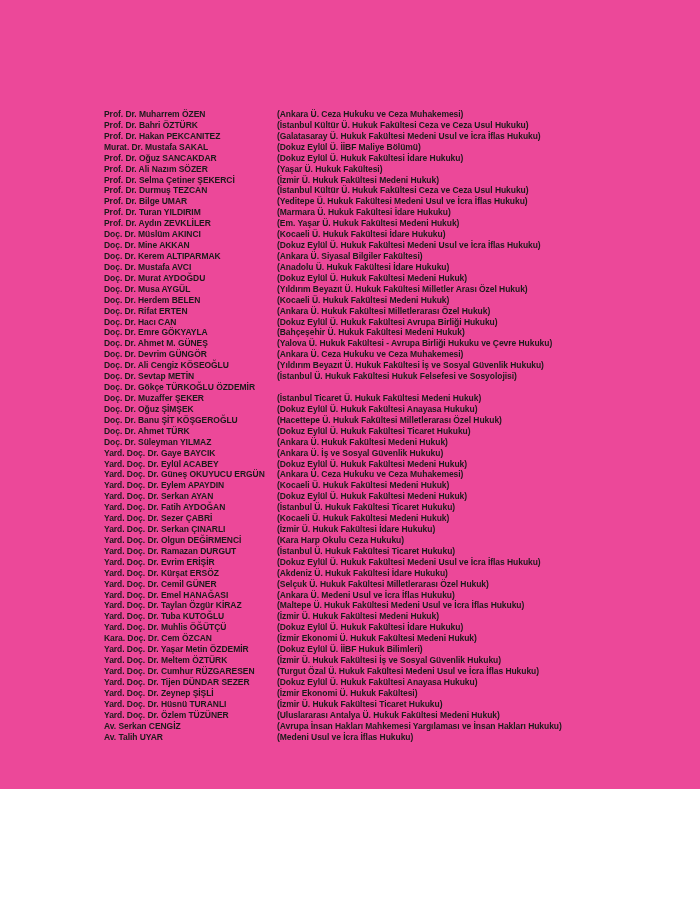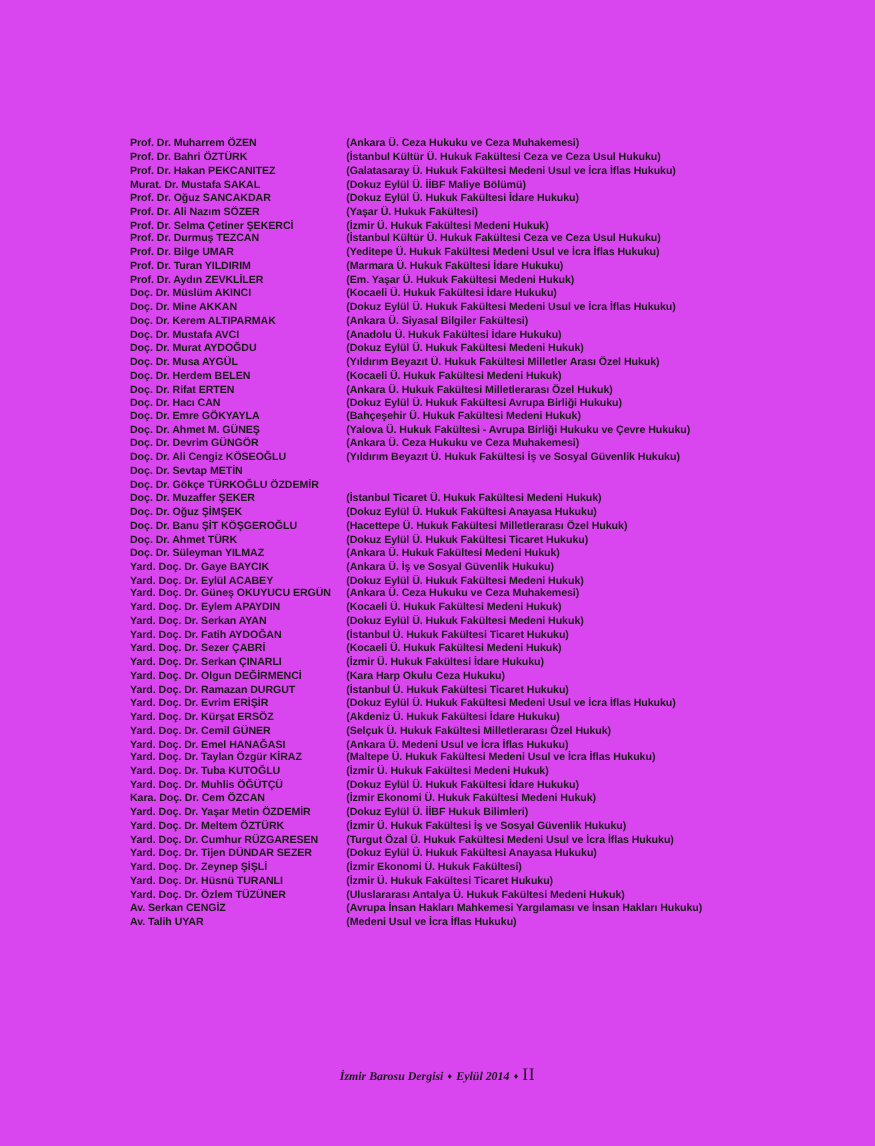--- a/index.html
+++ b/index.html
@@ -3,22 +3,22 @@
 <meta charset="utf-8">
 <style>
   html, body {
     margin: 0;
     padding: 0;
     background: #ffffff;
   }
   .page {
     position: relative;
     width: 700px;
-    height: 917px;
-    background: #d946ef;
+    height: 789px;
+    background: #ec4899;
     overflow: hidden;
     font-family: "Liberation Sans", sans-serif;
     color: #1a1a1a;
     text-decoration: underline;
   }
   .board-list {
     position: absolute;
     left: 104px;
     top: 109px;
     width: 560px;
@@ -163,20 +163,21 @@
       <div class="row">
         <span class="name">Doç. Dr. Devrim GÜNGÖR</span>
         <span class="aff">(Ankara Ü. Ceza Hukuku ve Ceza Muhakemesi)</span>
       </div>
       <div class="row">
         <span class="name">Doç. Dr. Ali Cengiz KÖSEOĞLU</span>
         <span class="aff">(Yıldırım Beyazıt Ü. Hukuk Fakültesi İş ve Sosyal Güvenlik Hukuku)</span>
       </div>
       <div class="row">
         <span class="name">Doç. Dr. Sevtap METİN</span>
+        <span class="aff">(İstanbul Ü. Hukuk Fakültesi Hukuk Felsefesi ve Sosyolojisi)</span>
       </div>
       <div class="row">
         <span class="name">Doç. Dr. Gökçe TÜRKOĞLU ÖZDEMİR</span>
       </div>
       <div class="row">
         <span class="name">Doç. Dr. Muzaffer ŞEKER</span>
         <span class="aff">(İstanbul Ticaret Ü. Hukuk Fakültesi Medeni Hukuk)</span>
       </div>
       <div class="row">
         <span class="name">Doç. Dr. Oğuz ŞİMŞEK</span>

